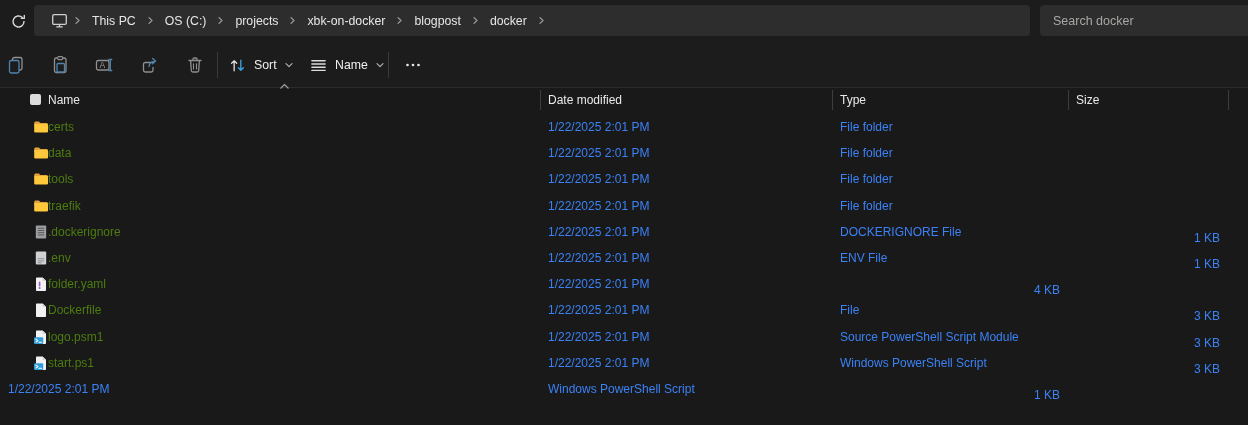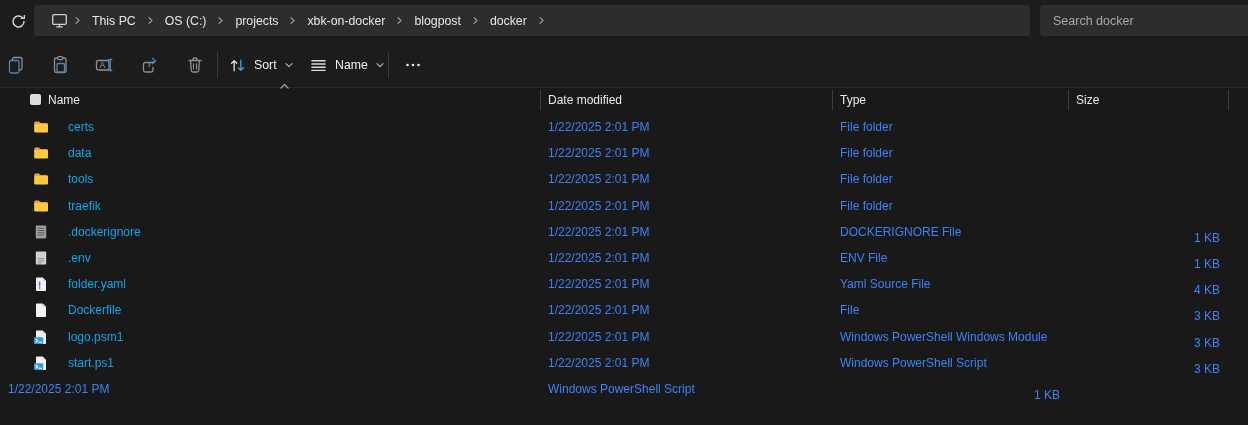--- a/index.html
+++ b/index.html
@@ -40,21 +40,21 @@
   .hcell.sep::before { content:""; position:absolute; left:0; top:2px; bottom:2px;
                        width:1px; background:#3d3d3d; }
   .hname { padding-left:48px; }
   .hcheckbox { position:absolute; left:30px; top:6px; width:11px; height:11px;
                background:#dcdcdc; border-radius:2px; }
   .sort-caret { position:absolute; left:279px; top:-5px; }
   .rows { position:absolute; left:0; top:26px; width:1248px; }
   .row { height:26.2px; }
   .cell { display:flex; align-items:center; font-size:12px; color:#3b82f6;
           padding-left:8px; white-space:nowrap; overflow:hidden; }
-  .cell.namec { position:relative; padding-left:68px; color:#0ea5e9; }
+  .cell.namec { position:relative; padding-left:48px; color:#4d7c0f; }
   .ficon { position:absolute; left:33px; top:50%; transform:translateY(-50%);
            width:16px; height:16px; display:flex; }
   .cell.sizec { justify-content:flex-end; padding-right:8px; padding-left:0;margin-top:12px; }
   svg { display:block; }
 </style>
 </head>
 <body>
 
 <div class="window">
 
@@ -333,21 +333,20 @@
               <svg width="16" height="16" viewBox="0 0 16 16">
                 <path d="M4 1.4h5.6L13 4.8v9.2c0 .55-.45 1-1 1H4c-.55 0-1-.45-1-1V2.4c0-.55.45-1 1-1Z" fill="#f2f2f2"></path>
                 <path d="M9.6 1.4v3.4H13" fill="#cfcfcf"></path>
                 <path d="M6.6 6.4v3.4" stroke="#9b59c8" stroke-width="1.6" stroke-linecap="round"></path>
                 <circle cx="6.6" cy="12" r="1" fill="#9b59c8"></circle>
               </svg>
             </span>
       <span>folder.yaml</span>
     </div>
     <div class="cell">1/22/2025 2:01 PM</div>
-    <div class="cell">Yaml Source File</div>
     <div class="cell sizec">4 KB</div>
     <div class="cell"></div>
   </div>
 
   <div class="row">
     <div class="cell namec">
       <span class="ficon">
               <svg width="16" height="16" viewBox="0 0 16 16">
                 <path d="M4 1.4h5.6L13 4.8v9.2c0 .55-.45 1-1 1H4c-.55 0-1-.45-1-1V2.4c0-.55.45-1 1-1Z" fill="#f2f2f2"></path>
                 <path d="M9.6 1.4v3.4H13" fill="#cfcfcf"></path>
@@ -368,21 +367,21 @@
                 <path d="M4 1.4h5.6L13 4.8v9.2c0 .55-.45 1-1 1H4c-.55 0-1-.45-1-1V2.4c0-.55.45-1 1-1Z" fill="#f2f2f2"></path>
                 <path d="M9.6 1.4v3.4H13" fill="#cfcfcf"></path>
                 <rect x="1" y="8.3" width="9.2" height="6.7" rx="1" fill="#2f9ddc"></rect>
                 <path d="M3 10.2l1.9 1.4L3 13" fill="none" stroke="#fff" stroke-width="1.1" stroke-linecap="round" stroke-linejoin="round"></path>
                 <path d="M6 13.3h2.5" stroke="#fff" stroke-width="1.1" stroke-linecap="round"></path>
               </svg>
             </span>
       <span>logo.psm1</span>
     </div>
     <div class="cell">1/22/2025 2:01 PM</div>
-    <div class="cell">Windows PowerShell Windows Module</div>
+    <div class="cell">Source PowerShell Script Module</div>
     <div class="cell sizec">3 KB</div>
     <div class="cell"></div>
   </div>
 
   <div class="row">
     <div class="cell namec">
       <span class="ficon">
               <svg width="16" height="16" viewBox="0 0 16 16">
                 <path d="M4 1.4h5.6L13 4.8v9.2c0 .55-.45 1-1 1H4c-.55 0-1-.45-1-1V2.4c0-.55.45-1 1-1Z" fill="#f2f2f2"></path>
                 <path d="M9.6 1.4v3.4H13" fill="#cfcfcf"></path>

